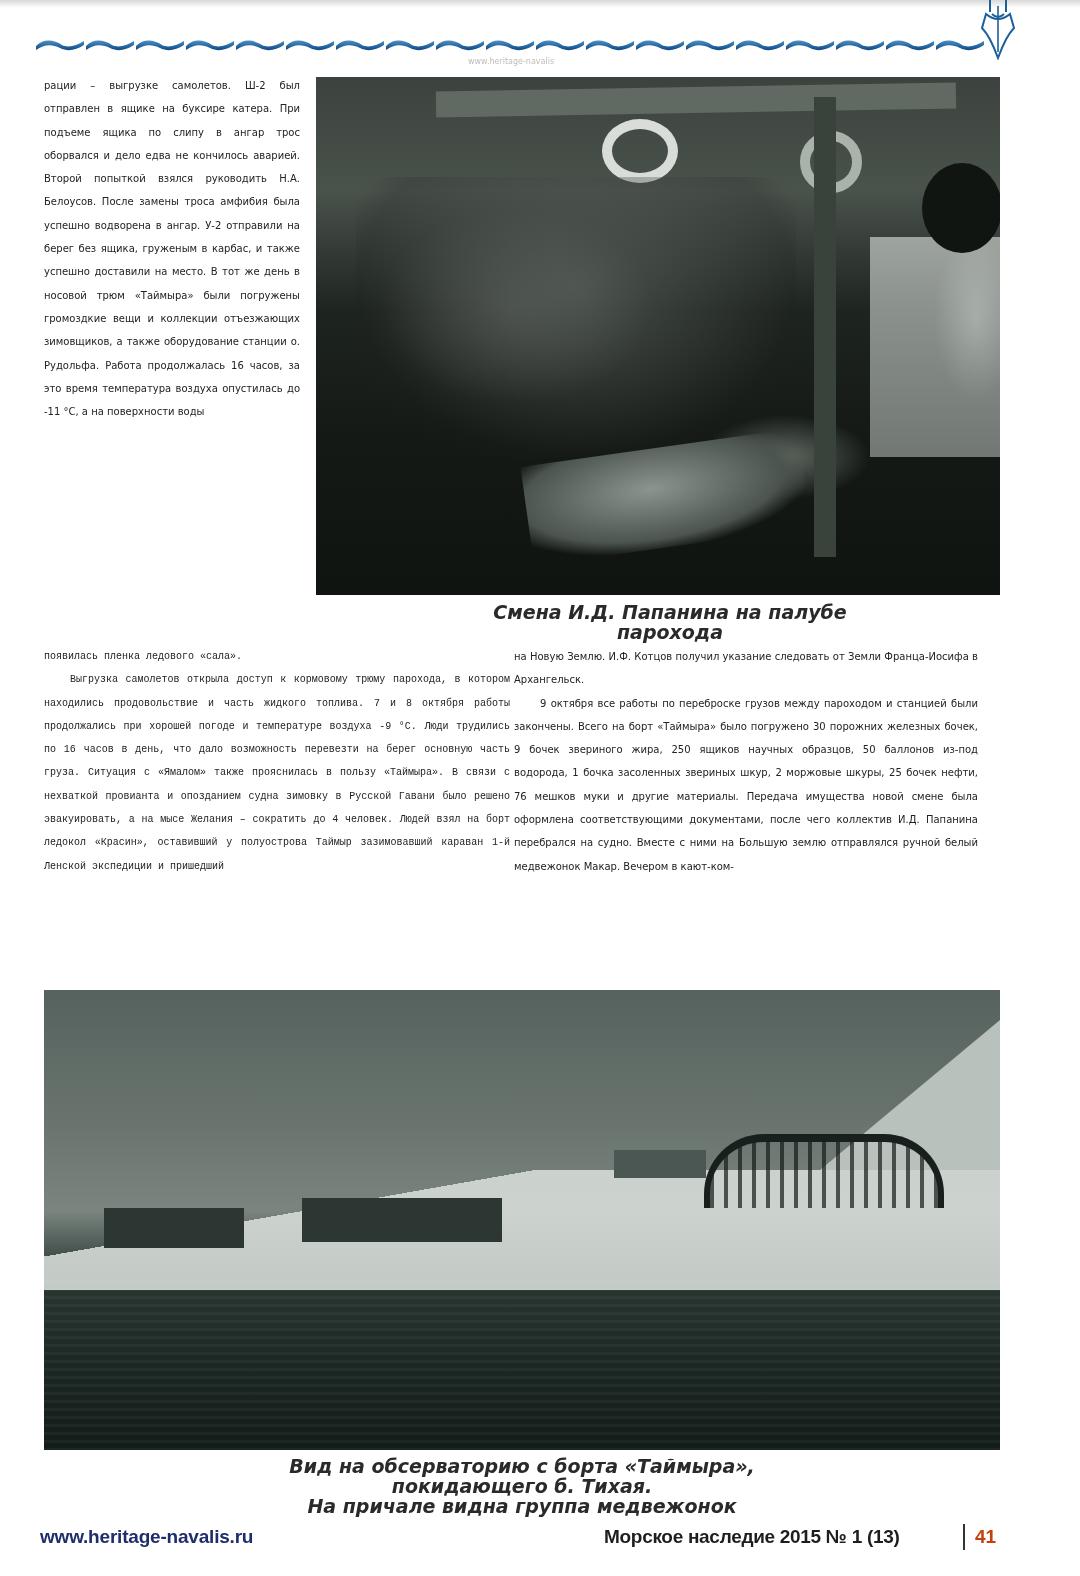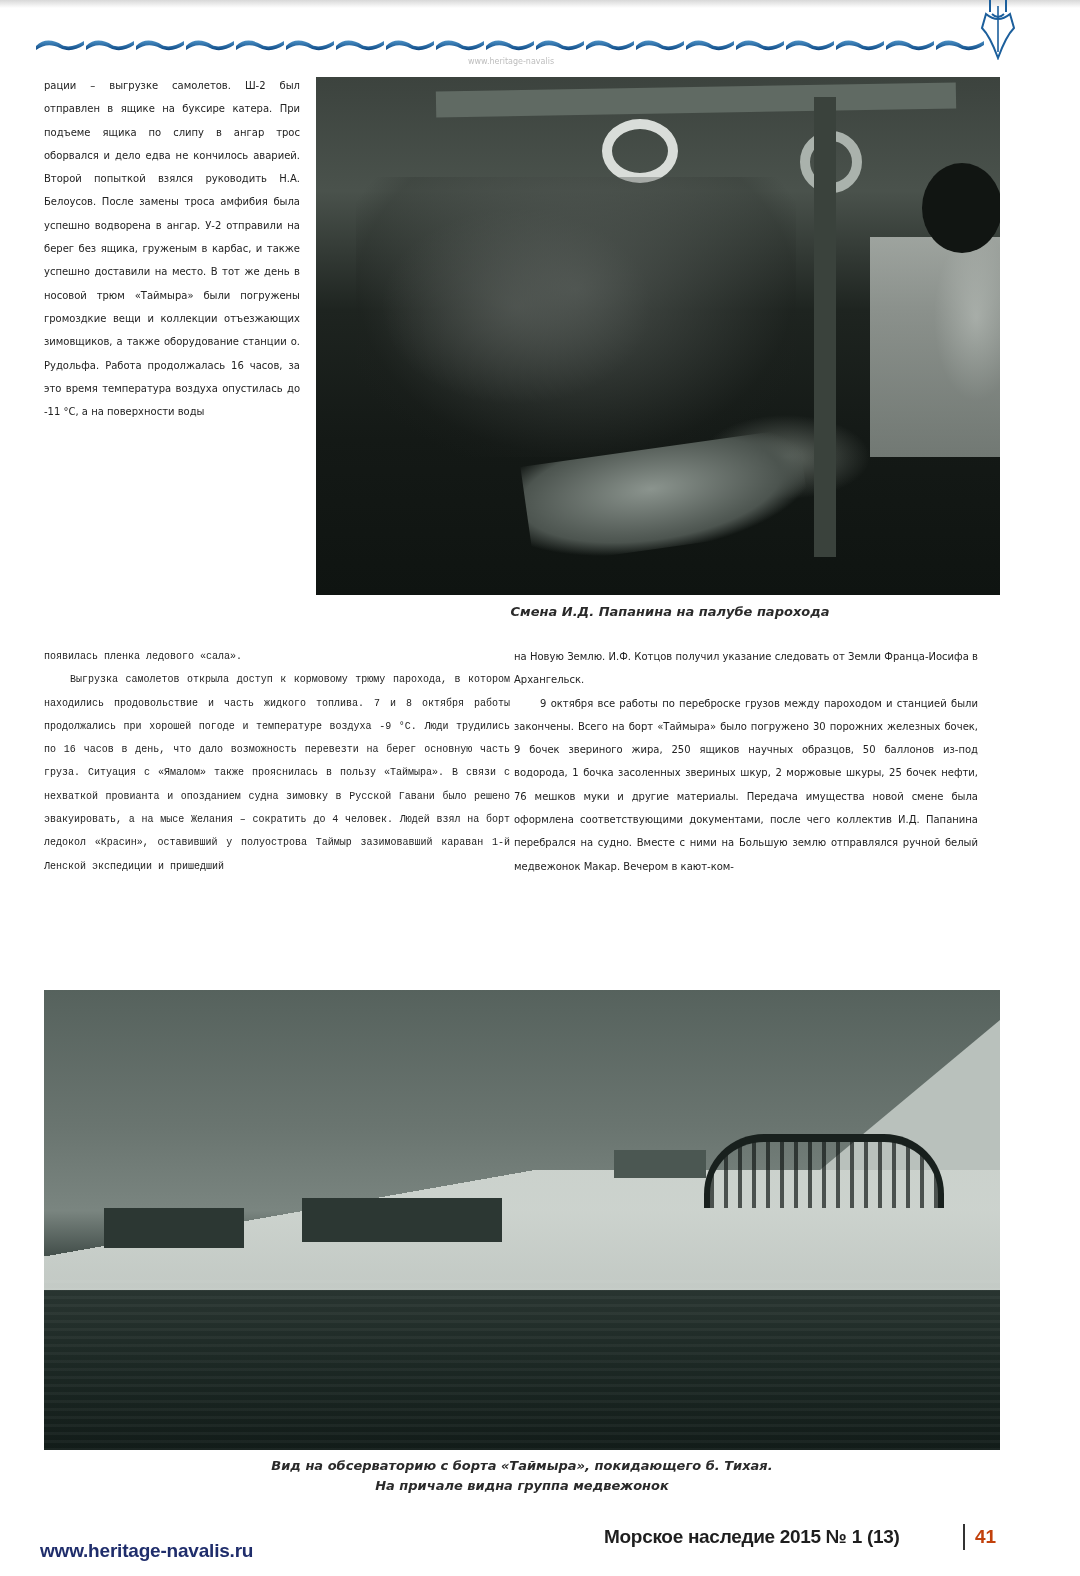--- a/index.html
+++ b/index.html
@@ -48,26 +48,26 @@
   .photo-bottom .snow { position: absolute; left: 0; top: 180px; width: 956px; height: 120px;
     background: linear-gradient(170deg, transparent 0 30%, #d5dbd6 30% 100%); opacity: 0.9; }
   .photo-bottom .bldg { position: absolute; background: #2c3733; }
   .photo-bottom .hangar { position: absolute; left: 660px; top: 144px; width: 240px; height: 74px;
     border-top: 8px solid #18201d; border-left: 6px solid #18201d; border-right: 6px solid #18201d;
     border-radius: 60px 60px 0 0; background: repeating-linear-gradient(90deg, rgba(20,26,24,0.7) 0 4px, transparent 4px 14px); }
   .photo-bottom .reflect { position: absolute; left: 0; top: 290px; width: 956px; height: 170px;
     background: repeating-linear-gradient(180deg, rgba(255,255,255,0.04) 0 3px, transparent 3px 8px); }
 
   .caption { position: absolute; font-family: "DejaVu Sans", sans-serif; font-style: italic; font-weight: bold;
-    font-size: 13px; color: #2a2a2a; text-align: center; line-height: 20px; }
+    font-size: 19px; color: #2a2a2a; text-align: center; line-height: 20px; }
   .caption-top { left: 470px; top: 602px; width: 400px; }
   .caption-bottom { left: 212px; top: 1456px; width: 620px; }
 
   .footer-url { position: absolute; left: 40px; top: 1526px; font-family: "Liberation Sans", sans-serif;
-    font-weight: bold; font-size: 19px; color: #1f2d6b; letter-spacing: -0.2px; margin-top: 14px; }
+    font-weight: bold; font-size: 19px; color: #1f2d6b; letter-spacing: -0.2px; }
   .footer-issue { position: absolute; left: 604px; top: 1526px; font-family: "Liberation Sans", sans-serif;
     font-weight: bold; font-size: 19px; color: #1e1e1e; letter-spacing: -0.3px; }
   .footer-sep { position: absolute; left: 963px; top: 1524px; width: 2px; height: 26px; background: #333; }
   .footer-page { position: absolute; left: 975px; top: 1526px; font-family: "Liberation Sans", sans-serif;
     font-weight: bold; font-size: 19px; color: #c2410c; }
 </style>
 </head>
 <body>
 
 <div class="topshade"></div>

